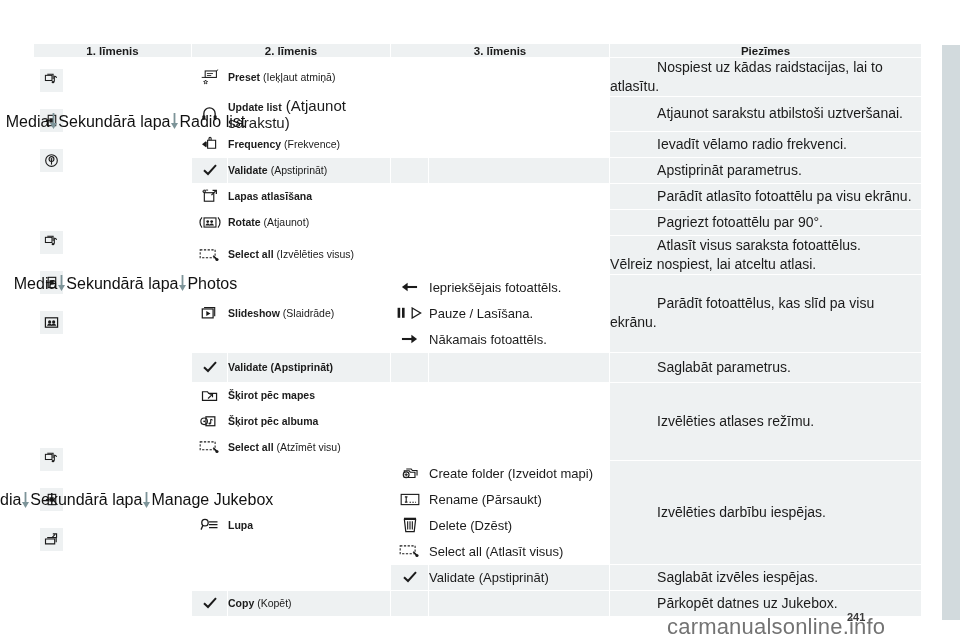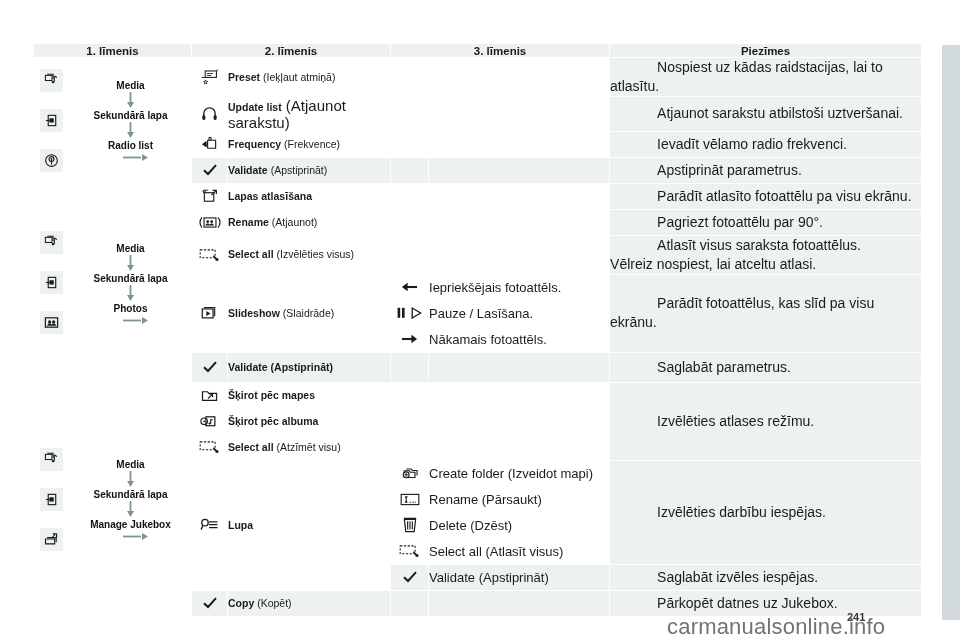--- a/index.html
+++ b/index.html
@@ -85,23 +85,23 @@
   .lvl2-txt .strong { font-weight: bold; }
   .lvl2-txt .reg { font-weight: normal; }
   .small-paren { font-size: 15px; }
   .lvl3-txt { font-size: 13px; font-weight: normal; }
   .note-txt { font-size: 14px; color: #1b1b1b; padding-left: 47px; }
 
   td.row-h { height: 26px; }
 
   
   .flow {
-    display: flex; flex-direction: column;
+    display: flex; flex-direction: row;
     align-items: center; justify-content: center;
-    font-weight: bold; font-size: 10px;
+    font-weight: normal; font-size: 16px;
     color: #111; line-height: 1.1;
     padding: 4px 0 2px 0;
   }
   .flow .step { margin: 0; white-space: nowrap; }
   .arrow-down {
     width: 9px; height: 17px;
     margin: 1px 0;
     flex: none;
   }
   .arrow-right {
@@ -356,21 +356,21 @@
                 <circle cx="9.5" cy="7" r="1.5" fill="#1b1b1b"></circle>
                 <circle cx="13.8" cy="7" r="1.5" fill="#1b1b1b"></circle>
                 <path d="M7 11.3c.5-1.6 1.5-2.2 2.5-2.2s2 .6 2.5 2.2z" fill="#1b1b1b"></path>
                 <path d="M11.3 11.3c.5-1.6 1.5-2.2 2.5-2.2s2 .6 2.5 2.2z" fill="#1b1b1b"></path>
                 <path d="M3.3 2.5a8 8 0 0 0 0 11" fill="none" stroke="#1b1b1b" stroke-width="1.3"></path>
                 <path d="M20.7 2.5a8 8 0 0 1 0 11" fill="none" stroke="#1b1b1b" stroke-width="1.3"></path>
               </svg>
         </span>
       </td>
       <td class="c-lvl2 row-h">
-        <span class="lvl2-txt"><span class="strong">Rename</span><span class="reg"> (Atjaunot)</span></span>
+        <span class="lvl2-txt"><span class="strong">Rotate</span><span class="reg"> (Atjaunot)</span></span>
       </td>
       <td class="c-icon3 row-h"></td>
       <td class="c-lvl3 row-h"></td>
       <td class="c-notes row-h"><span class="note-txt">Pagriezt fotoattēlu par 90°.</span></td>
     </tr>
 
     <tr>
       <td class="c-icon2" style="height:32px">
         <span class="cell-icon">
           <svg width="21" height="14" viewBox="0 0 22 15">

